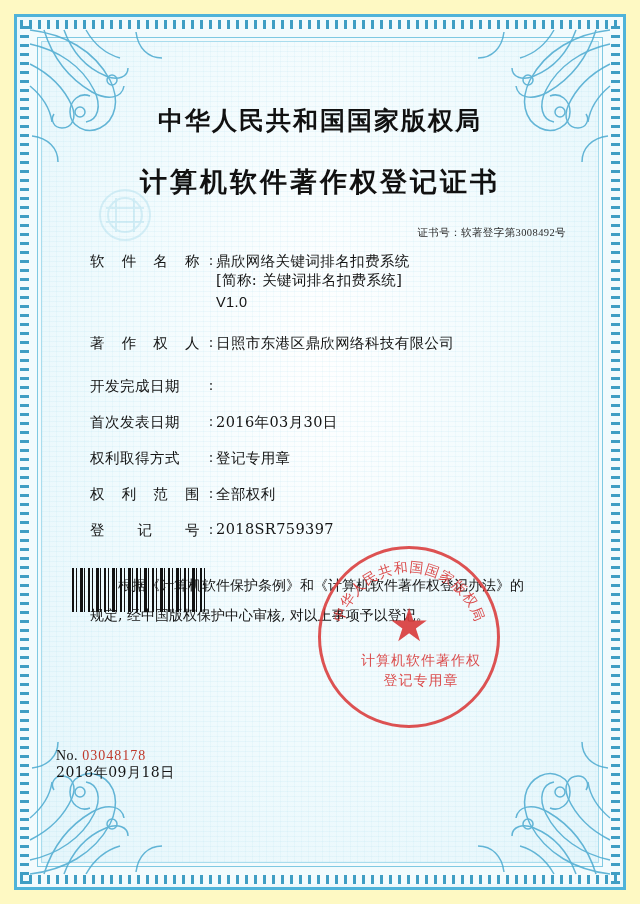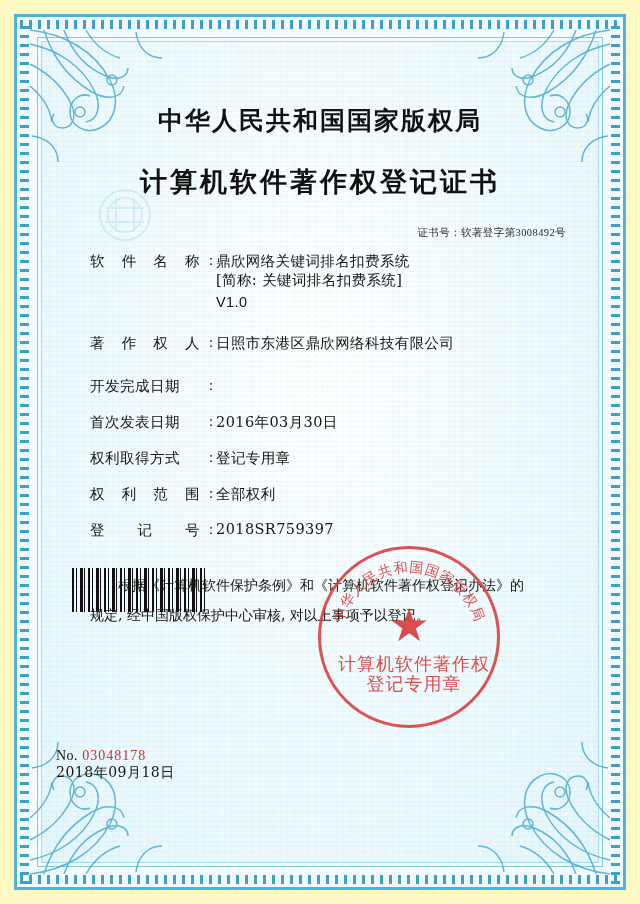--- a/index.html
+++ b/index.html
@@ -252,25 +252,25 @@
   }
   .seal-arc text {
     fill: #d93a3a;
     font-size: 14px;
     font-family: "DejaVu Serif", "Liberation Serif", serif;
     letter-spacing: 1px;
     opacity: 0.9;
   }
   .seal-line {
     position: absolute;
-    left: 5px;
+    left: 12px;
     width: 100%;
     text-align: center;
     color: #d93a3a;
-    font-size: 18px;
+    font-size: 14px;
     font-family: "DejaVu Serif", "Liberation Serif", serif;
     opacity: 0.9;
     letter-spacing: 1px;
   }
   .seal-line1 { top: 106px; }
   .seal-line2 { top: 126px; }
 
   
   .footer {
     position: absolute;

